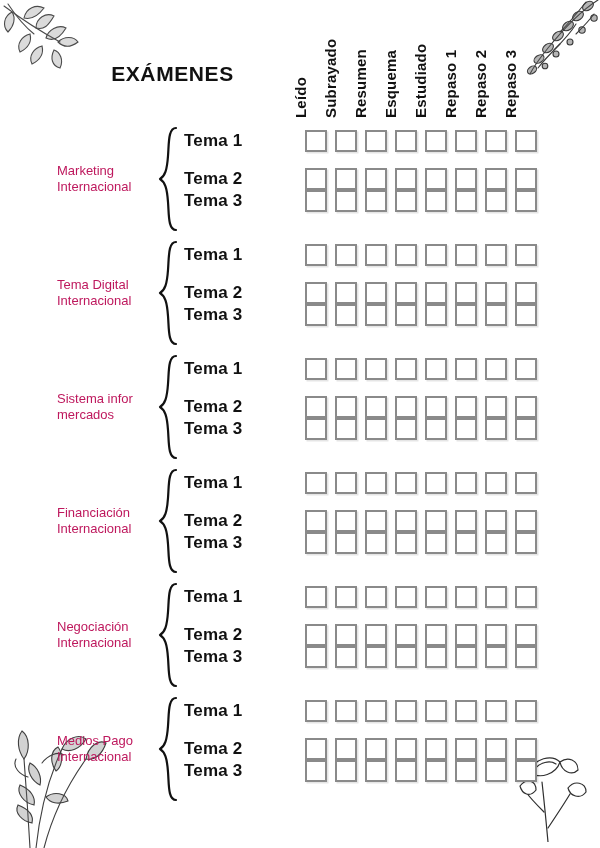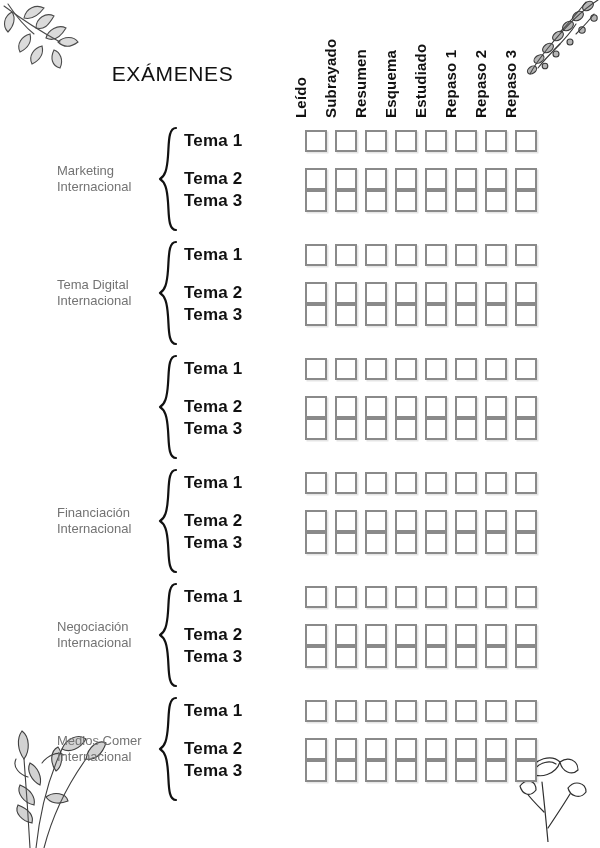--- a/index.html
+++ b/index.html
@@ -25,21 +25,21 @@
   .deco-br { right: 8px; bottom: 6px; width: 80px;  height: 100px; }
 
   
   .title {
     position: absolute;
     left: 60px;
     top: 62px;
     width: 225px;
     text-align: center;
     font-size: 21px;
-    font-weight: normal;
+    font-weight: bold;
     letter-spacing: 0.6px;
     color: #111111;
   }
 
   
   .headers {
     position: absolute;
     left: 305px;
     top: 14px;
     height: 104px;
@@ -77,21 +77,21 @@
     height: 114px;
   }
   .subject {
     position: absolute;
     left: 57px;
     width: 105px;
     top: 50%;
     transform: translateY(-50%);
     font-size: 13px;
     line-height: 16px;
-    color: #737373;
+    color: #be185d;
   }
   .brace {
     position: absolute;
     left: 158px;
     top: 4px;
     width: 22px;
     height: 106px;
   }
   .brace svg { display: block; }
 
@@ -342,20 +342,24 @@
             <div class="cbox"></div>
             <div class="cbox"></div>
             <div class="cbox"></div>
             <div class="cbox"></div>
             <div class="cbox"></div>
           </div>
         </div>
       </div>
     </div>
     <div class="group">
+      <div class="subject">
+        <div>Sistema infor</div>
+        <div>mercados</div>
+      </div>
       <div class="brace">
         <svg viewBox="0 0 22 106" width="22" height="106" aria-hidden="true">
           <path d="M18 2 C10 2 11 18 10 30 C9 44 7 50 2 53 C7 56 9 62 10 76 C11 88 10 104 18 104" fill="none" stroke="#111111" stroke-width="2.2" stroke-linecap="round" stroke-linejoin="round"></path>
         </svg>
       </div>
       <div class="rows">
         <div class="row row-0">
           <div class="topic">Tema 1</div>
           <div class="boxes">
             <div class="cbox"></div>
@@ -495,21 +499,21 @@
             <div class="cbox"></div>
             <div class="cbox"></div>
             <div class="cbox"></div>
             <div class="cbox"></div>
           </div>
         </div>
       </div>
     </div>
     <div class="group">
       <div class="subject">
-        <div>Medios Comer</div>
+        <div>Medios Pago</div>
         <div>Internacional</div>
       </div>
       <div class="brace">
         <svg viewBox="0 0 22 106" width="22" height="106" aria-hidden="true">
           <path d="M18 2 C10 2 11 18 10 30 C9 44 7 50 2 53 C7 56 9 62 10 76 C11 88 10 104 18 104" fill="none" stroke="#111111" stroke-width="2.2" stroke-linecap="round" stroke-linejoin="round"></path>
         </svg>
       </div>
       <div class="rows">
         <div class="row row-0">
           <div class="topic">Tema 1</div>

